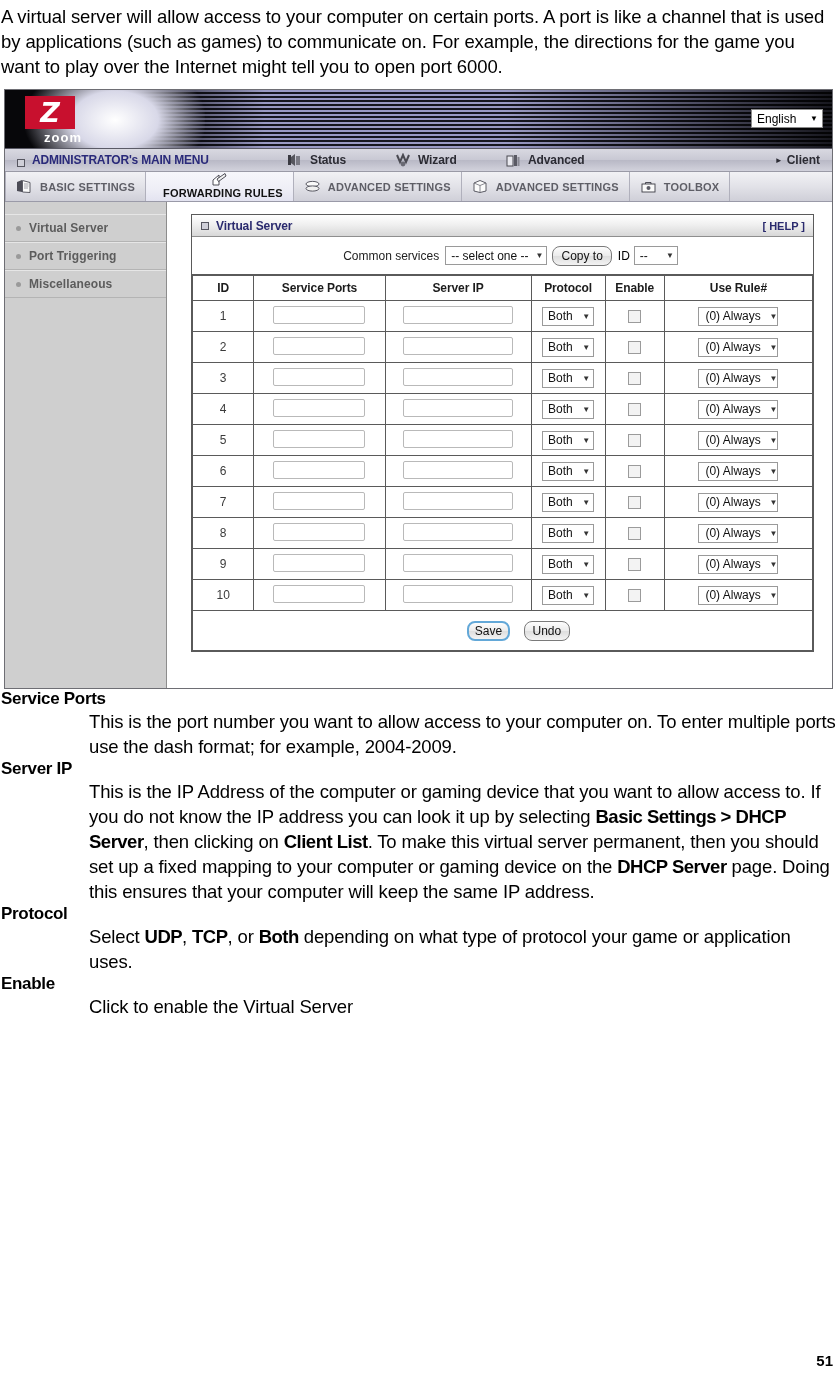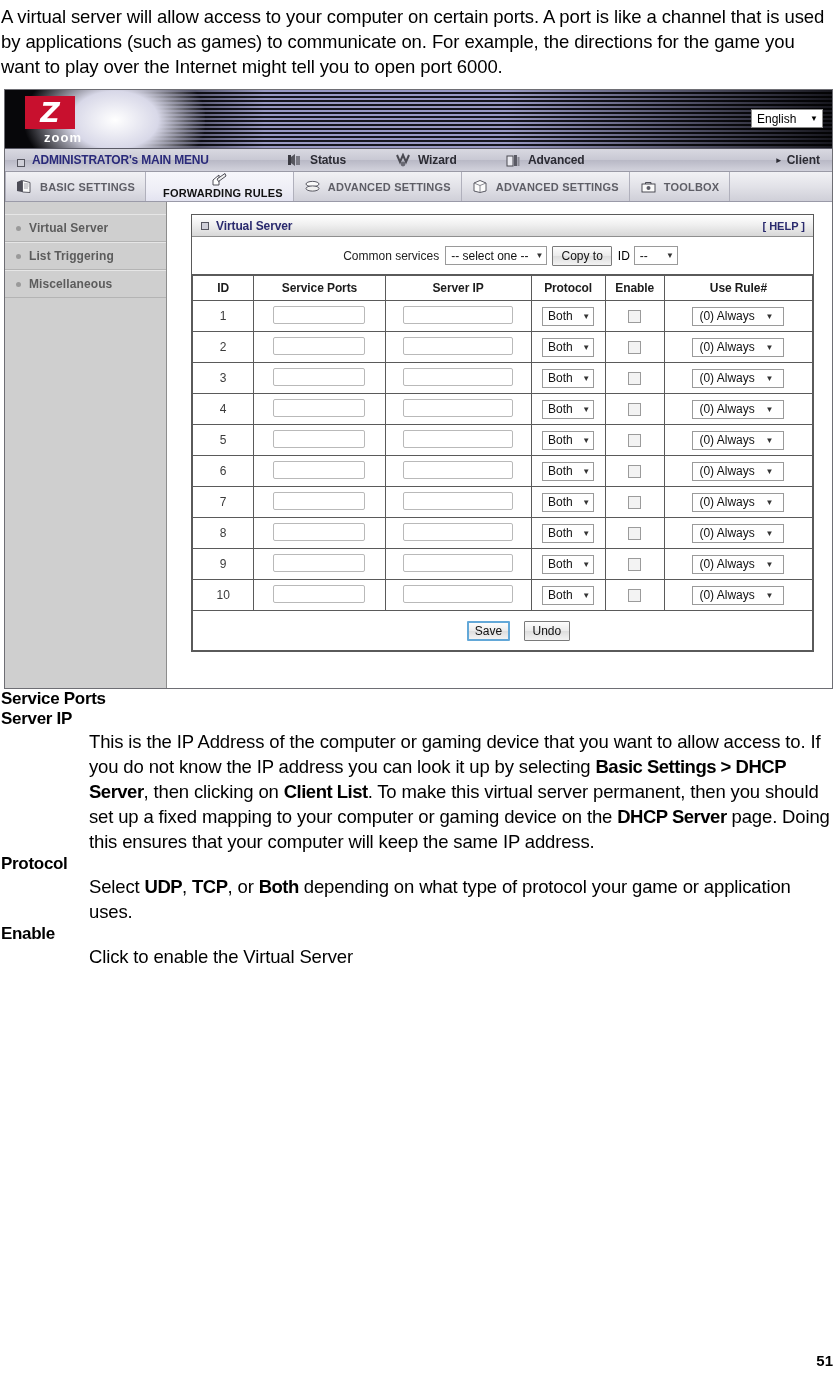--- a/index.html
+++ b/index.html
@@ -193,21 +193,21 @@
     height: 19px; font-size: 12px; color: #111;
     padding: 0 3px 0 5px;
   }
   .ui-select .arrow { margin-left: 7px; font-size: 8px; color: #333; }
   .ui-btn {
     display: inline-flex; align-items: center; justify-content: center;
     height: 20px; padding: 0 8px;
     border: 1px solid #7a7a7a;
     background: linear-gradient(to bottom, #fdfdfd 0%, #ececec 48%, #dedede 52%, #f3f3f3 100%);
     font-size: 12px; color: #111;
-    border-radius: 1px;
+    border-radius: 8px;
     margin: 0 5px;
   }
   .ui-btn.primary {
     border: 2px solid #63a8d8;
     background: linear-gradient(to bottom, #fdfdfd 0%, #ececec 48%, #dedede 52%, #f3f3f3 100%);
     padding: 0 6px;
   }
   .id-lab { margin: 0 4px 0 1px; font-size: 12px; }
 
   
@@ -227,21 +227,21 @@
   .col-proto { width: 70px; }
   .col-en { width: 56px; }
   .col-rule { width: 140px; }
   .txt-in {
     width: 92px; height: 18px;
     border: 1px solid #b9b9b9; background: #fff;
     display: inline-block; border-radius: 2px;
   }
   .txt-in.wide { width: 110px; }
   .sel-sm { justify-content: space-between; width: 52px; padding: 0 3px 0 5px;}
-  .sel-rule { justify-content: space-between; width: 92px; padding: 0 10px 0 6px; }
+  .sel-rule { justify-content: space-between; width: 80px; padding: 0 0 0 6px; }
   .chk {
     width: 13px; height: 13px; display: inline-block;
     border: 1px solid #9b9b9b; background: #f3f3f3;
     vertical-align: middle;
   }
   .btn-row { height: 40px; }
   .btn-row td { border: 1px solid #5a5a5a; padding-left: 33px; }
 </style>
 </head>
 <body>
@@ -347,21 +347,21 @@
 
   <div class="shot-body">
 
     <div class="side">
       <div class="side-item">
         <span class="side-bullet"></span>
         <span>Virtual Server</span>
       </div>
       <div class="side-item">
         <span class="side-bullet"></span>
-        <span>List Triggering</span>
+        <span>Port Triggering</span>
       </div>
       <div class="side-item">
         <span class="side-bullet"></span>
         <span>Miscellaneous</span>
       </div>
       <div class="side-filler"></div>
     </div>
 
     <div class="content">
       <div class="panel">
@@ -549,20 +549,23 @@
           </tfoot>
         </table>
 
       </div>
     </div>
   </div>
 </div>
 
 <div>
   <div class="doc-term">Service Ports</div>
+  <div class="doc-def">
+    This is the port number you want to allow access to your computer on. To enter multiple ports use the dash format; for example, 2004-2009.
+  </div>
 
   <div class="doc-term">Server IP</div>
   <div class="doc-def">
     This is the IP Address of the computer or gaming device that you want to allow access to. If you do not know the IP address you can look it up by selecting <b>Basic Settings &gt; DHCP Server</b>, then clicking on <b>Client List</b>. To make this virtual server permanent, then you should set up a fixed mapping to your computer or gaming device on the <b>DHCP Server</b> page. Doing this ensures that your computer will keep the same IP address.
   </div>
 
   <div class="doc-term">Protocol</div>
   <div class="doc-def">
     Select <b>UDP</b>, <b>TCP</b>, or <b>Both</b> depending on what type of protocol your game or application uses.
   </div>

